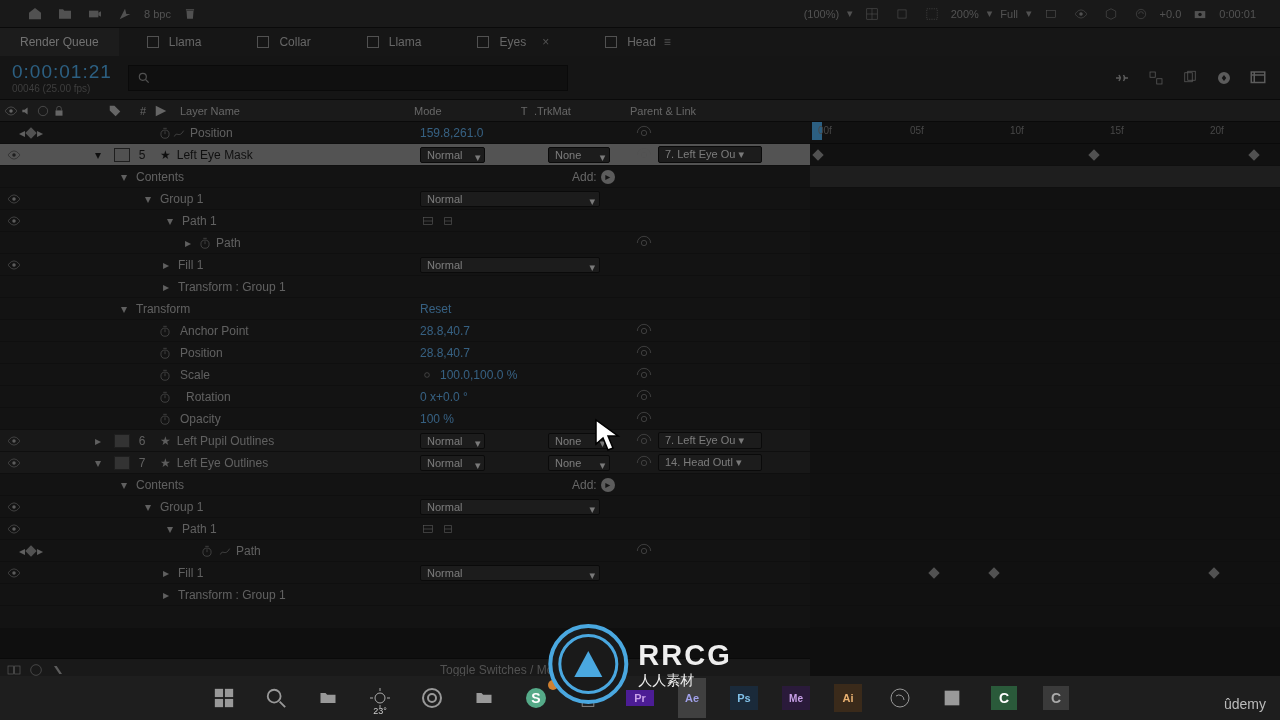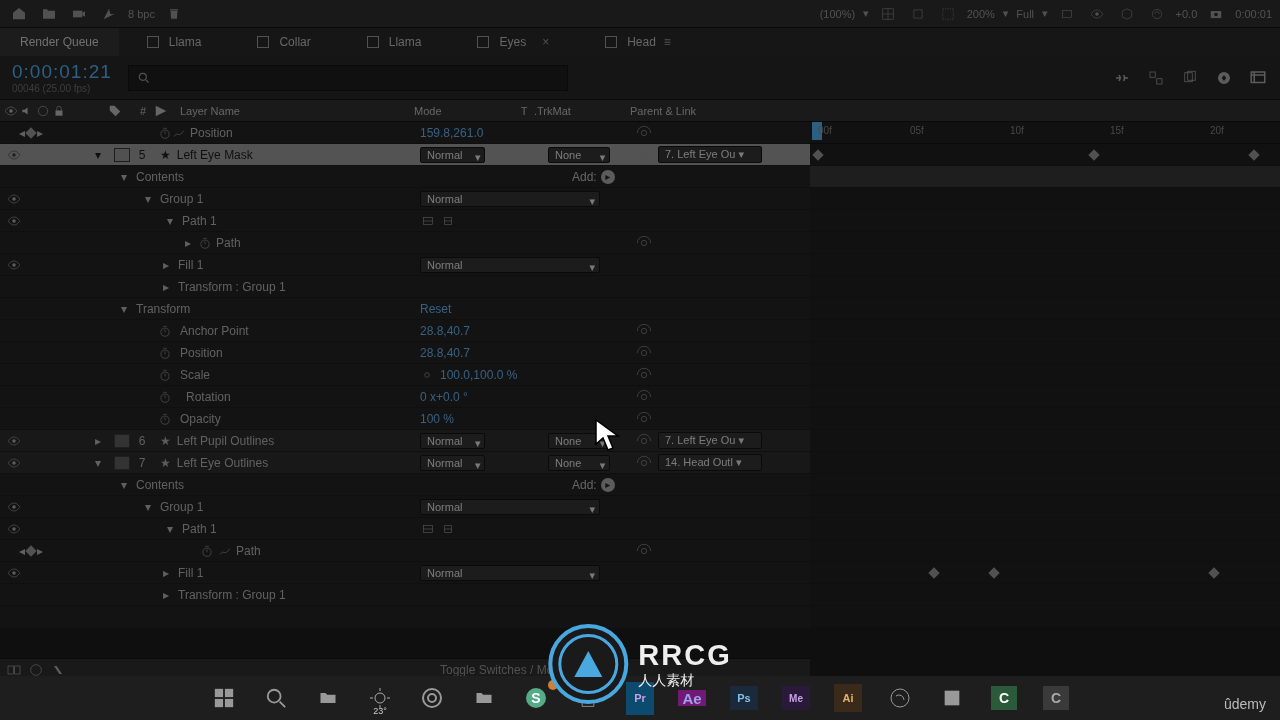--- a/index.html
+++ b/index.html
@@ -1,21 +1,21 @@
 <!DOCTYPE html>
 <html><head>
 <meta charset="utf-8">
 <style>
 * { margin: 0; padding: 0; box-sizing: border-box; font-family: "Segoe UI", Arial, sans-serif; }
 body { width: 1280px; height: 720px; background: #1a1a1a; color: #a0a0a0; font-size: 12px; overflow: hidden; position: relative; }
 
 .dimmed-overlay { position: absolute; inset: 0; background: rgba(0,0,0,0.4); pointer-events: none; z-index: 5; }
 
 
-.top-toolbar { height: 28px; background: #2a2a2a; display: flex; align-items: center; padding: 0 8px; gap: 8px; border-bottom: 1px solid #111; }
+.top-toolbar { height: 28px; background: #2a2a2a; display: flex; align-items: center; padding: 0 24px; gap: 8px; border-bottom: 1px solid #111; }
 .top-toolbar .tb-item { width: 22px; height: 18px; display: flex; align-items: center; justify-content: center; color: #888; }
 .top-toolbar .tb-text { font-size: 11px; color: #888; }
 
 
 .tabs-row { height: 28px; background: #252525; display: flex; align-items: center; }
 .tab-render { padding: 0 20px; background: #303030; height: 100%; display: flex; align-items: center; color: #bbb; }
 .tab { display: flex; align-items: center; padding: 0 28px; height: 100%; color: #aaa; position: relative; }
 .tab-box { width: 12px; height: 12px; border: 1px solid #888; margin-right: 10px; }
 .tab-close { margin-left: 16px; color: #888; }
 .tab-menu { margin-left: 8px; color: #888; }
@@ -818,24 +818,24 @@
     </div>
   <div class="tk">
       <svg viewBox="0 0 24 24" width="20" height="24" fill="none" stroke="#999">
         <rect x="5" y="2" width="14" height="20"></rect>
         <line x1="8" y1="8" x2="16" y2="8"></line>
         <line x1="8" y1="12" x2="10" y2="12"></line>
         <line x1="14" y1="12" x2="16" y2="12"></line>
       </svg>
     </div>
   <div class="tk">
-      <div style="width:28px;height:33px;background:#0c4a6e;display:flex;align-items:center;justify-content:center;color:#c8a0e8;font-size:11px;font-weight:700">Pr</div>
-    </div>
-  <div class="tk">
-      <div style="width:28px;height:16px;background:#701a75;display:flex;align-items:center;justify-content:center;color:#a0a0e8;font-size:15px;font-weight:700">Ae</div>
+      <div style="width:28px;height:16px;background:#4c1d95;display:flex;align-items:center;justify-content:center;color:#c8a0e8;font-size:11px;font-weight:700">Pr</div>
+    </div>
+  <div class="tk">
+      <div style="width:28px;height:40px;background:#404040;display:flex;align-items:center;justify-content:center;color:#a0a0e8;font-size:11px;font-weight:700">Ae</div>
     </div>
   <div class="tk">
       <div style="width:28px;height:24px;background:#1a2a3a;display:flex;align-items:center;justify-content:center;color:#80c0e8;font-size:11px;font-weight:700">Ps</div>
     </div>
   <div class="tk">
       <div style="width:28px;height:24px;background:#2a1a3a;display:flex;align-items:center;justify-content:center;color:#c8a0e8;font-size:10px;font-weight:700">Me</div>
     </div>
   <div class="tk">
       <div style="width:28px;height:28px;background:#3a2a1a;display:flex;align-items:center;justify-content:center;color:#e8b070;font-size:11px;font-weight:700">Ai</div>
     </div>

